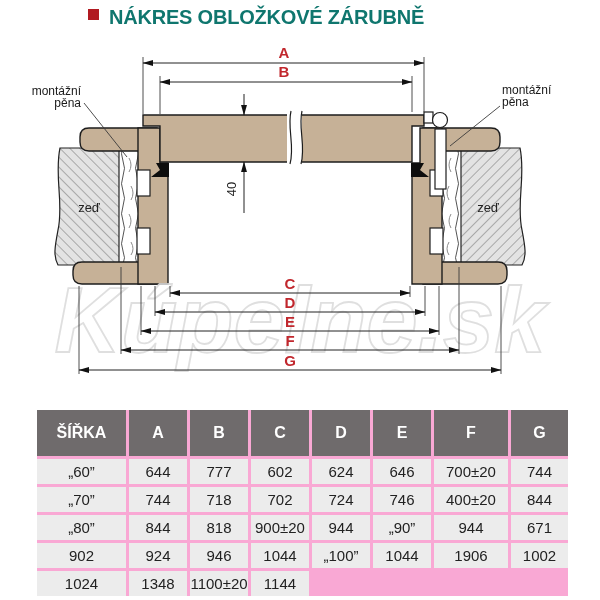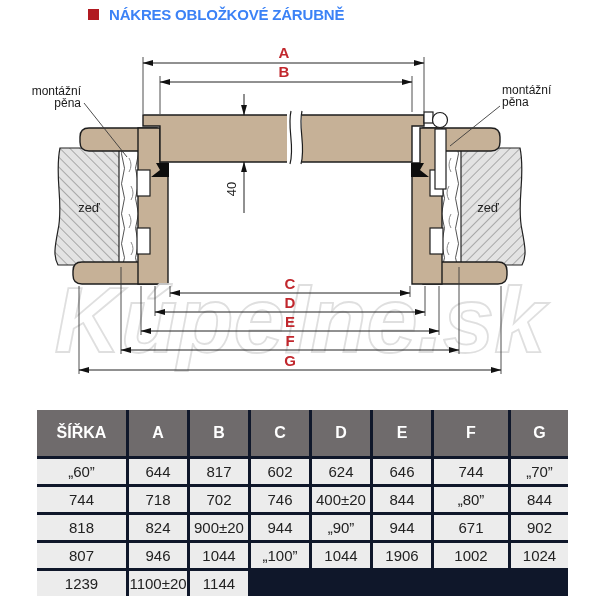--- a/index.html
+++ b/index.html
@@ -1,33 +1,33 @@
 <!DOCTYPE html>
 <html><head>
 <meta charset="utf-8">
 <style>
   html,body{margin:0;padding:0;background:#ffffff;}
   body{width:600px;height:600px;position:relative;font-family:"Liberation Sans",sans-serif;overflow:hidden;}
   .title-bar{position:absolute;top:6px;left:88px;display:flex;align-items:flex-start;gap:10px;}
   .title-bullet{width:11px;height:11px;background:#b11a21;margin-top:3px;flex:0 0 auto;}
-  .title-text{font-size:15px;font-weight:bold;color:#3b82f6;letter-spacing:-0.2px;white-space:nowrap;}
+  .title-text{font-size:20px;font-weight:bold;color:#0f766e;letter-spacing:-0.2px;white-space:nowrap;}
   svg{position:absolute;top:0;left:0;}
   svg text{font-family:"Liberation Sans",sans-serif;}
   .tan{fill:#c6b197;stroke:#1d1d1d;stroke-width:1.4;}
   .white-part{fill:#ffffff;stroke:#1d1d1d;stroke-width:1.2;}
   .thin{stroke:#3a3a3a;stroke-width:0.9;fill:none;}
   .dimline{stroke:#222222;stroke-width:1;fill:none;}
   .dim-letter{font-size:15px;font-weight:bold;fill:#c1272d;text-anchor:middle;}
   .small-label{font-size:12px;fill:#1a1a1a;}
   .zed-label{font-size:13px;fill:#222222;text-anchor:middle;}
   .thick-label{font-size:13px;fill:#222222;text-anchor:middle;}
   .watermark{font-size:92px;font-weight:bold;font-style:italic;fill:none;stroke:#dadada;stroke-width:1.8;text-anchor:middle;opacity:0.85;}
   .foam-mark{stroke:#8c8c8c;stroke-width:1;fill:none;}
   .foam-edge{stroke:#555555;stroke-width:1;fill:none;}
-  .size-table{position:absolute;left:37px;top:410px;display:grid;grid-template-columns:89px 58px 58px 58px 58px 58px 74px 57px;grid-template-rows:46px 25px 25px 25px 25px 25px;gap:3px;background:#0f172a;text-align:right;}
+  .size-table{position:absolute;left:37px;top:410px;display:grid;grid-template-columns:89px 58px 58px 58px 58px 58px 74px 57px;grid-template-rows:46px 25px 25px 25px 25px 25px;gap:3px;background:#f9a8d4;text-align:right;}
   .hc{background:#6f6b6c;color:#ffffff;font-weight:bold;font-size:16px;display:flex;align-items:center;justify-content:center;}
   .dc{background:#ececec;color:#222222;font-size:15px;display:flex;align-items:center;justify-content:center;}
 </style>
 </head>
 <body>
 
 <div class="title-bar">
   <span class="title-bullet"></span>
   <span class="title-text">NÁKRES OBLOŽKOVÉ ZÁRUBNĚ</span>
 </div>
@@ -140,50 +140,51 @@
   <div class="hc">A</div>
   <div class="hc">B</div>
   <div class="hc">C</div>
   <div class="hc">D</div>
   <div class="hc">E</div>
   <div class="hc">F</div>
   <div class="hc">G</div>
 
   <div class="dc">„60”</div>
   <div class="dc">644</div>
-  <div class="dc">817</div>
+  <div class="dc">777</div>
   <div class="dc">602</div>
   <div class="dc">624</div>
   <div class="dc">646</div>
+  <div class="dc">700±20</div>
   <div class="dc">744</div>
 
   <div class="dc">„70”</div>
   <div class="dc">744</div>
   <div class="dc">718</div>
   <div class="dc">702</div>
+  <div class="dc">724</div>
   <div class="dc">746</div>
   <div class="dc">400±20</div>
   <div class="dc">844</div>
 
   <div class="dc">„80”</div>
   <div class="dc">844</div>
   <div class="dc">818</div>
-  <div class="dc">824</div>
   <div class="dc">900±20</div>
   <div class="dc">944</div>
 
   <div class="dc">„90”</div>
   <div class="dc">944</div>
   <div class="dc">671</div>
   <div class="dc">902</div>
-  <div class="dc">807</div>
+  <div class="dc">924</div>
   <div class="dc">946</div>
   <div class="dc">1044</div>
 
   <div class="dc">„100”</div>
   <div class="dc">1044</div>
   <div class="dc">1906</div>
   <div class="dc">1002</div>
   <div class="dc">1024</div>
-  <div class="dc">1239</div>
+  <div class="dc">1348</div>
   <div class="dc">1100±20</div>
   <div class="dc">1144</div>
 </div>
 
 </body></html>

